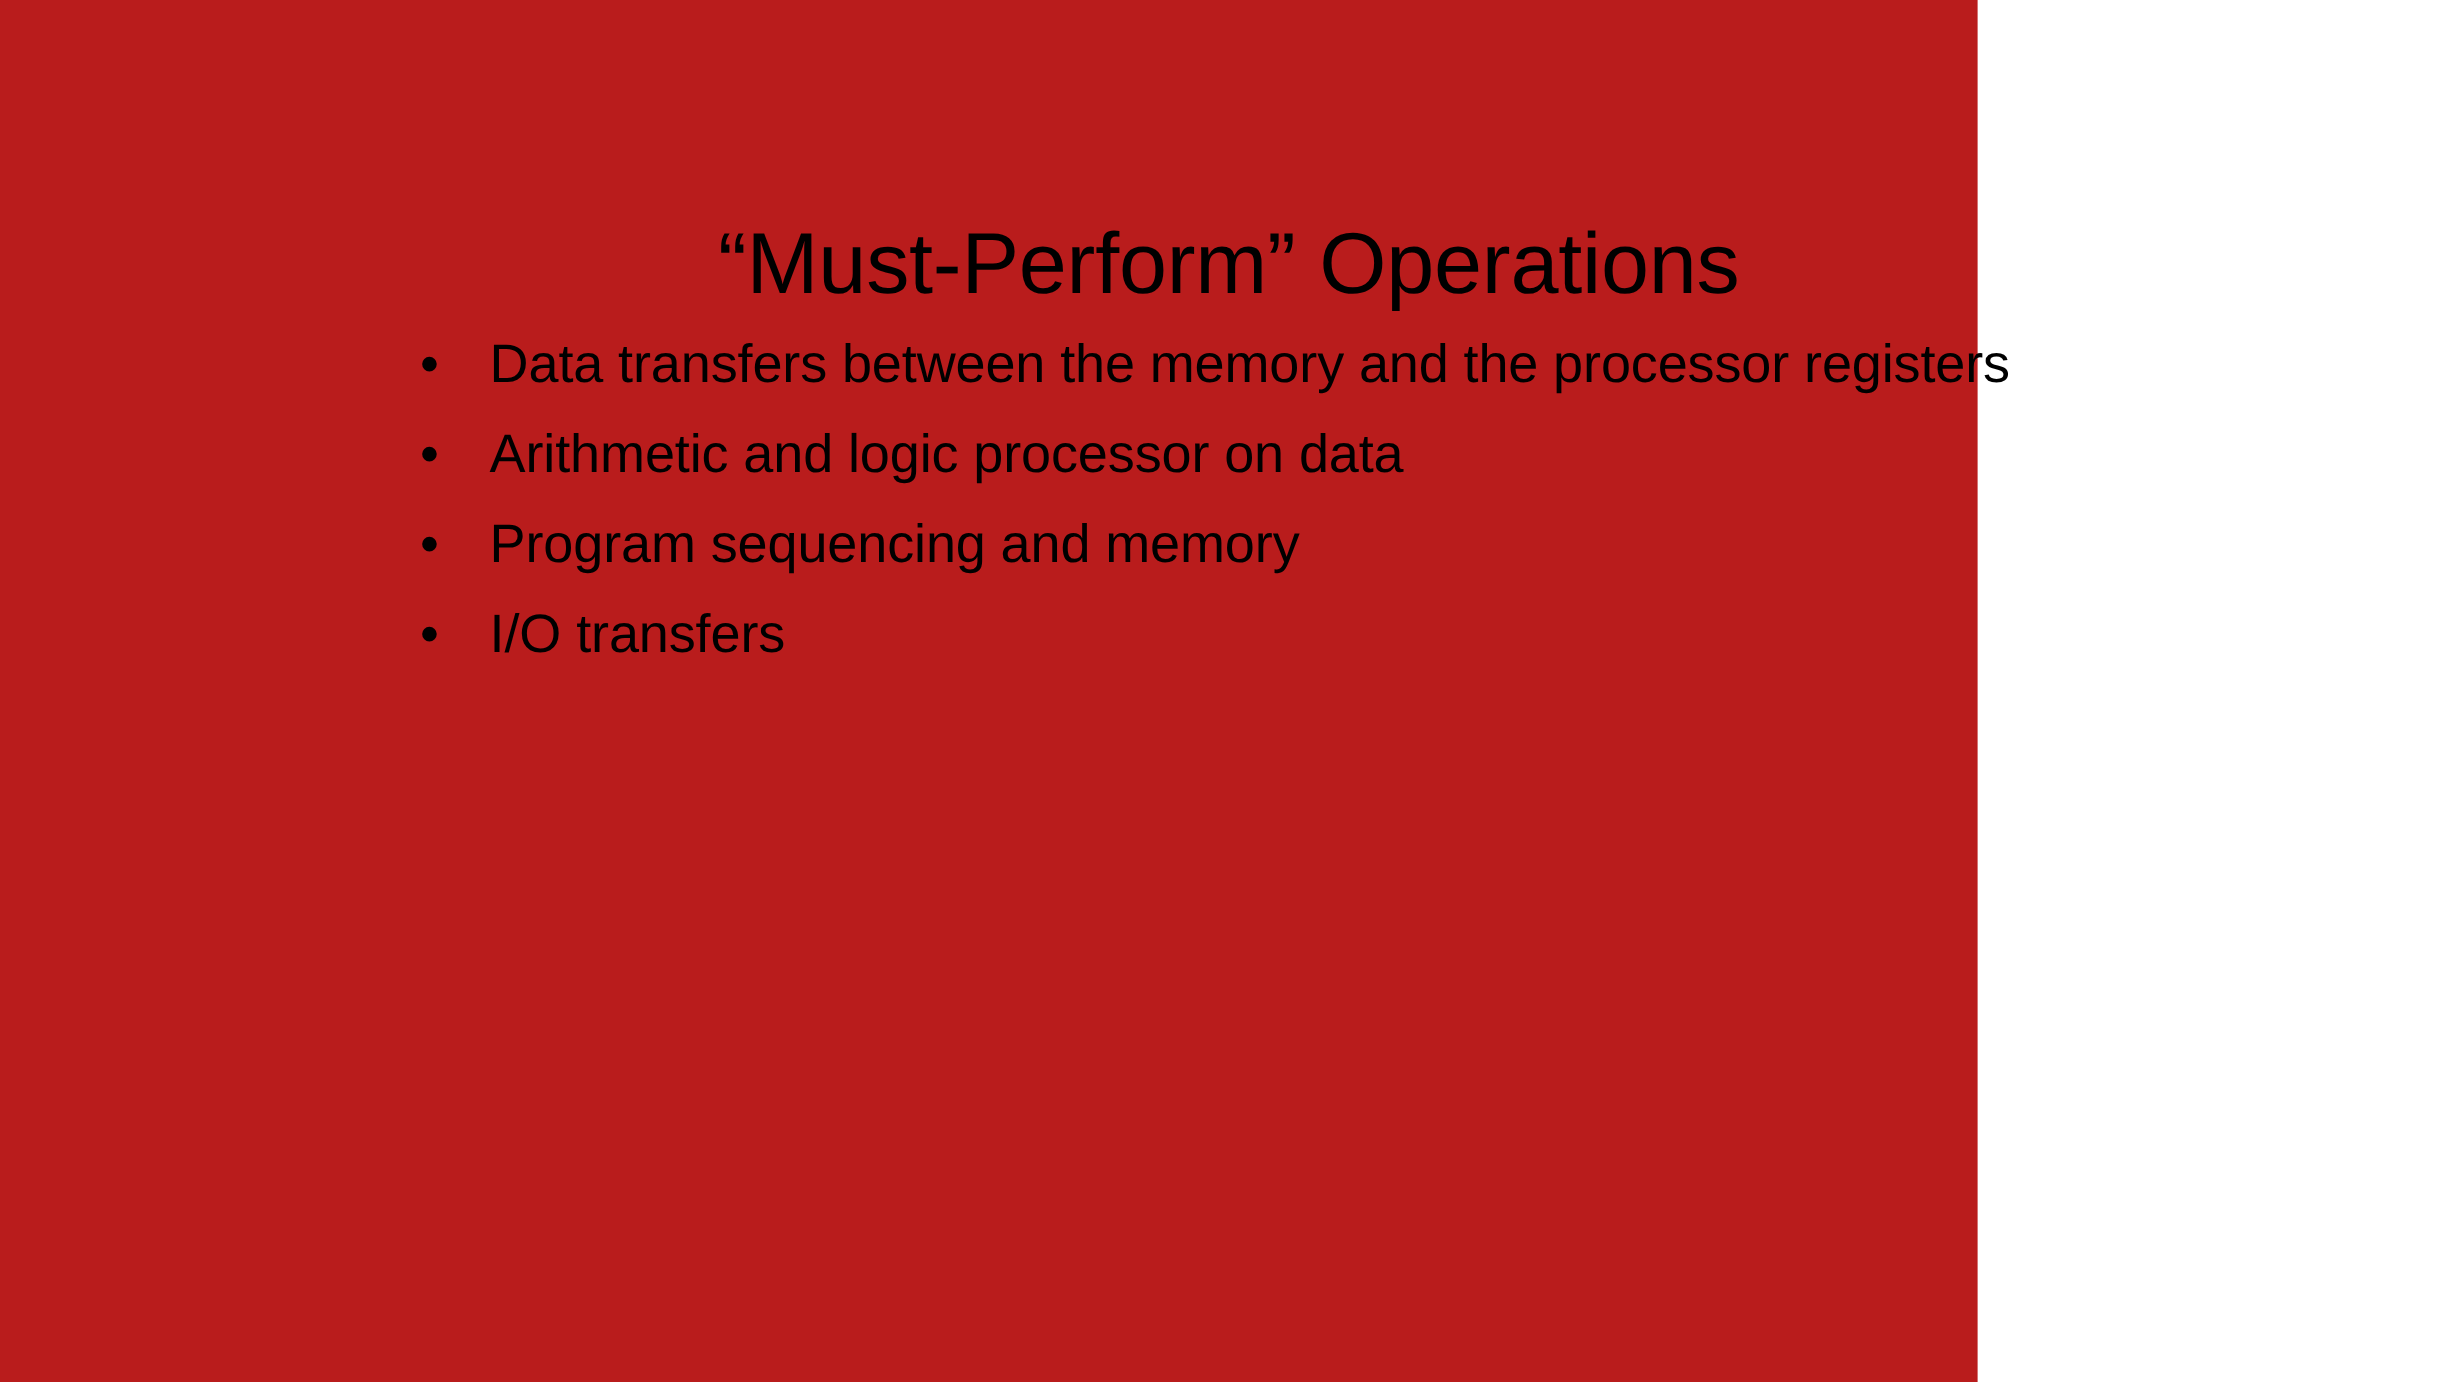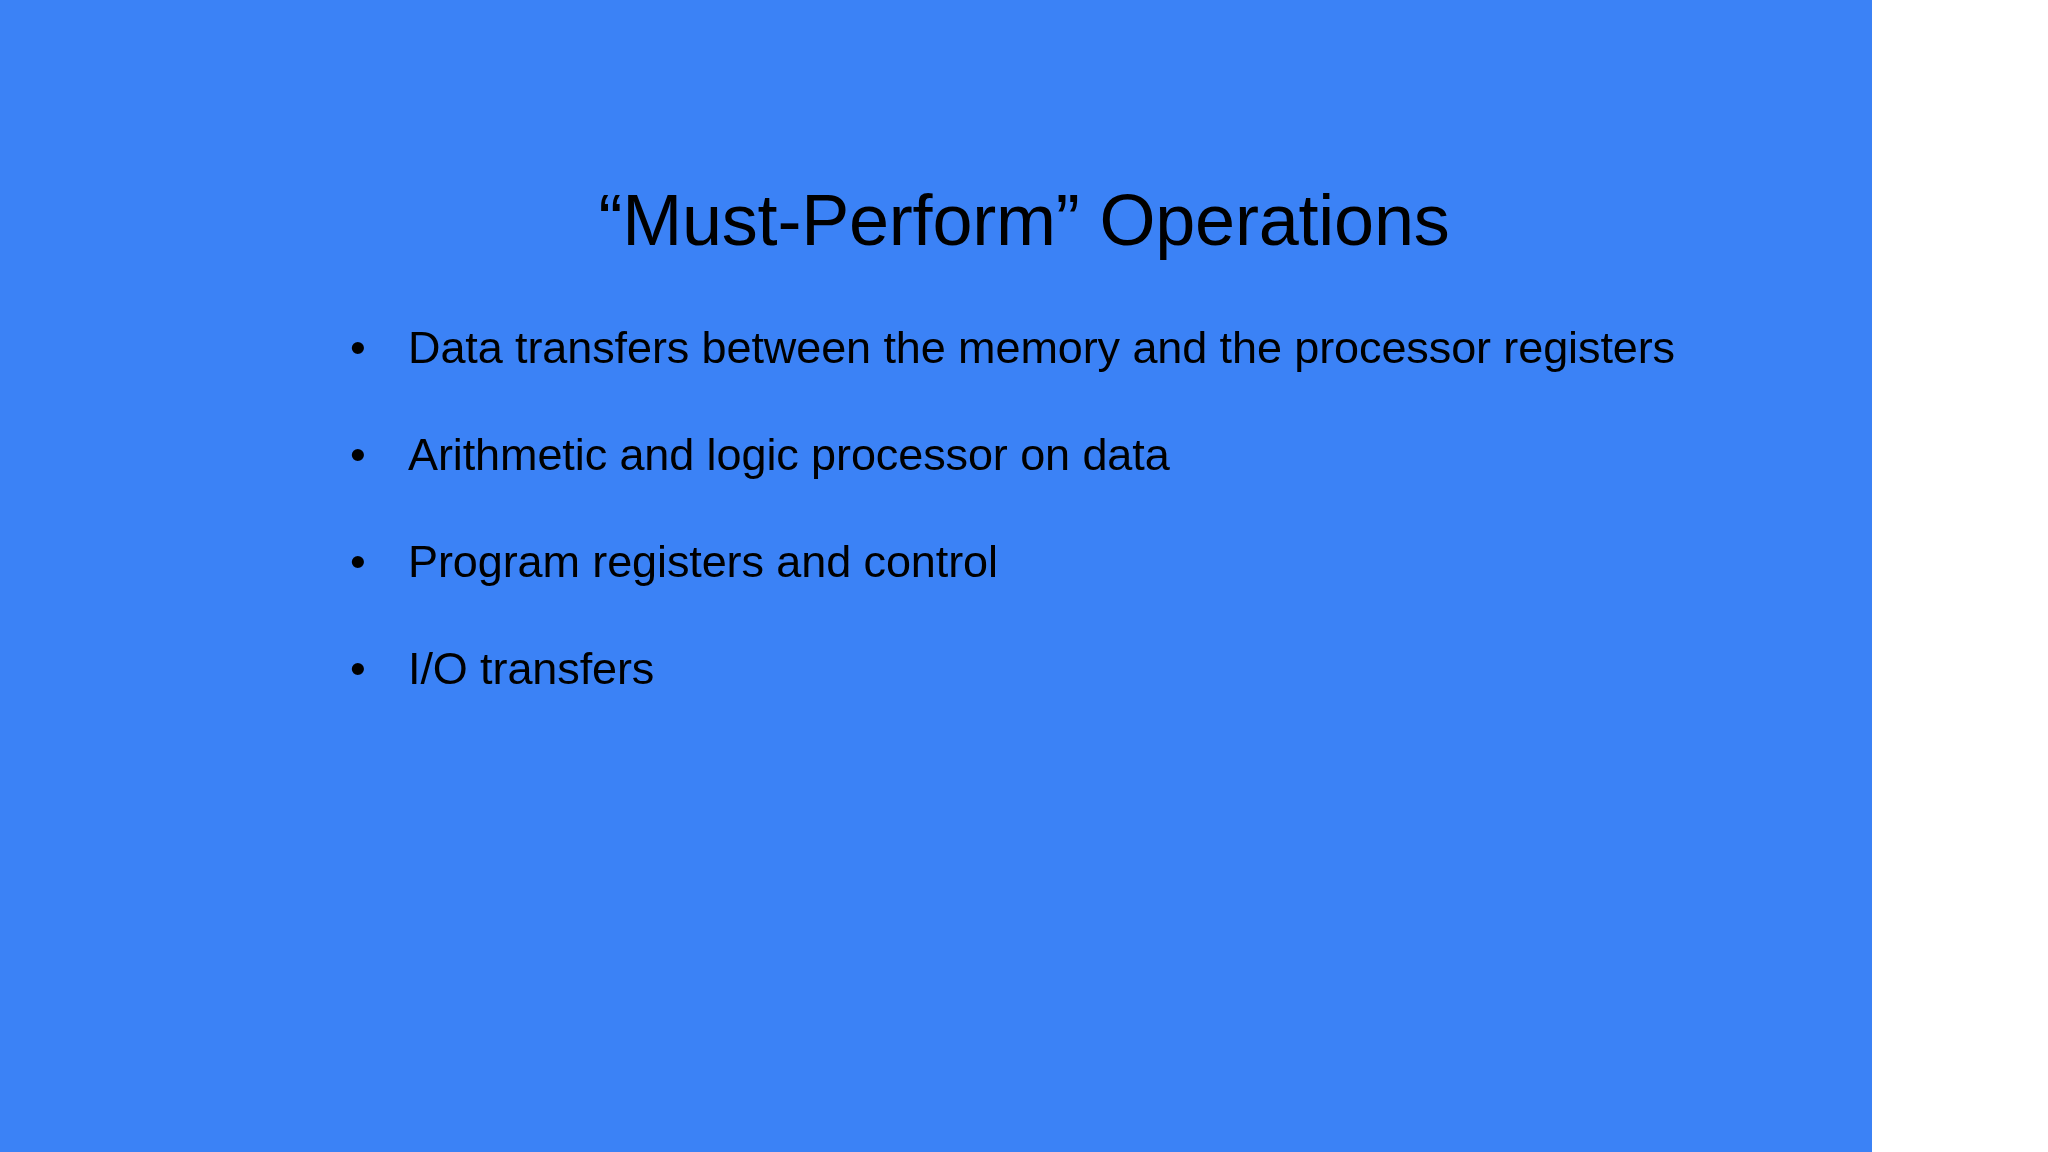--- a/index.html
+++ b/index.html
@@ -11,23 +11,23 @@
     width: 2048px;
     height: 1152px;
     background: #ffffff;
     font-family: "Liberation Sans", sans-serif;
     color: #000000;
     overflow: hidden;
   }
 
   .slide {
     position: relative;
-    width: 1872px;
+    width: 1648px;
     height: 1152px;
-    background: #3b82f6;
+    background: #b91c1c;
     box-sizing: border-box;
   }
 
   
   .slide-title {
     position: absolute;
     left: 0;
     top: 132px;
     width: 2048px;
     text-align: center;
@@ -69,21 +69,20 @@
     position: absolute;
     left: 10px;
     top: 0;
     font-size: 45px;
     line-height: 1.38;
     color: #000000;
   }
 
   .bullet-text {
     display: block;
-    margin-top: 45px;
   }
 </style>
 </head>
 <body>
 
 <div class="slide">
 
   <h1 class="slide-title">“Must-Perform” Operations</h1>
 
   <ul class="body-list">
@@ -93,21 +92,21 @@
       <span class="bullet-text">Data transfers between the memory and the processor registers</span>
     </li>
 
     <li class="bullet-item">
       <span class="bullet-marker">•</span>
       <span class="bullet-text">Arithmetic and logic processor on data</span>
     </li>
 
     <li class="bullet-item">
       <span class="bullet-marker">•</span>
-      <span class="bullet-text">Program registers and control</span>
+      <span class="bullet-text">Program sequencing and memory</span>
     </li>
 
     <li class="bullet-item">
       <span class="bullet-marker">•</span>
       <span class="bullet-text">I/O transfers</span>
     </li>
 
   </ul>
 
 </div>

